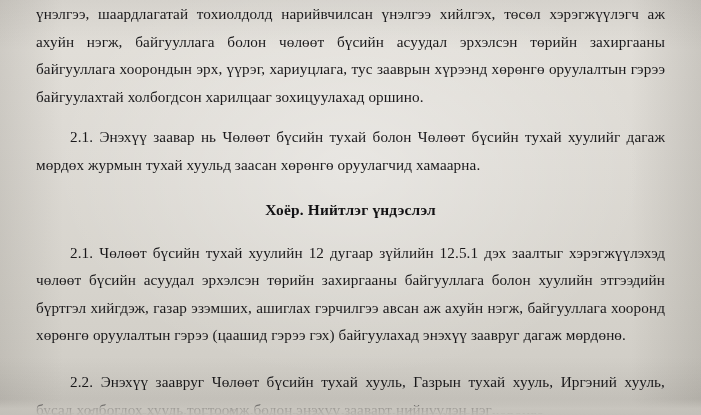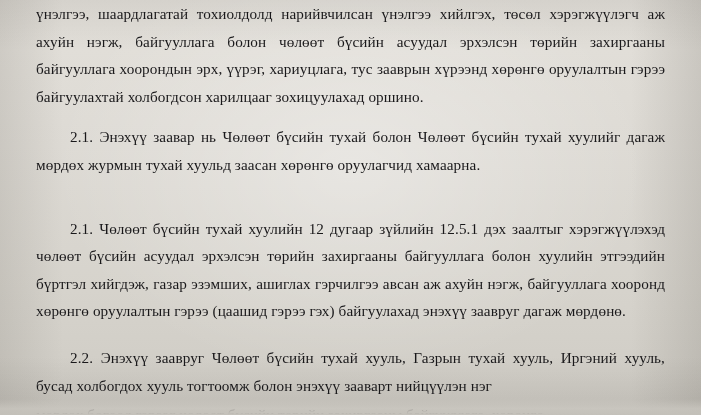--- a/index.html
+++ b/index.html
@@ -102,20 +102,21 @@
   <div class="content">
 
     <p class="para firstline">үнэлгээ, шаардлагатай тохиолдолд нарийвчилсан үнэлгээ хийлгэх, төсөл хэрэгжүүлэгч аж ахуйн нэгж, байгууллага болон чөлөөт бүсийн асуудал эрхэлсэн төрийн захиргааны байгууллага хоорондын эрх, үүрэг, хариуцлага, тус зааврын хүрээнд хөрөнгө оруулалтын гэрээ байгуулахтай холбогдсон харилцааг зохицуулахад оршино.</p>
 
     <div class="gap-sm"></div>
 
     <p class="para indent">2.1. Энэхүү заавар нь Чөлөөт бүсийн тухай болон Чөлөөт бүсийн тухай хуулийг дагаж мөрдөх журмын тухай хуульд заасан хөрөнгө оруулагчид хамаарна.</p>
 
     <div class="gap-md"></div>
 
+    <h2 class="heading">Хоёр. Нийтлэг үндэслэл</h2>
 
     <div class="gap-lg"></div>
 
     <p class="para indent">2.1. Чөлөөт бүсийн тухай хуулийн 12 дугаар зүйлийн 12.5.1 дэх заалтыг хэрэгжүүлэхэд чөлөөт бүсийн асуудал эрхэлсэн төрийн захиргааны байгууллага болон хуулийн этгээдийн бүртгэл хийгдэж, газар эзэмших, ашиглах гэрчилгээ авсан аж ахуйн нэгж, байгууллага хооронд хөрөнгө оруулалтын гэрээ (цаашид гэрээ гэх) байгуулахад энэхүү заавруг дагаж мөрдөнө.</p>
 
     <div class="gap-md"></div>
 
     <p class="para indent">2.2. Энэхүү заавруг Чөлөөт бүсийн тухай хууль, Газрын тухай хууль, Иргэний хууль, бусад холбогдох хууль тогтоомж болон энэхүү зааварт нийцүүлэн нэг</p>
 
   </div>

